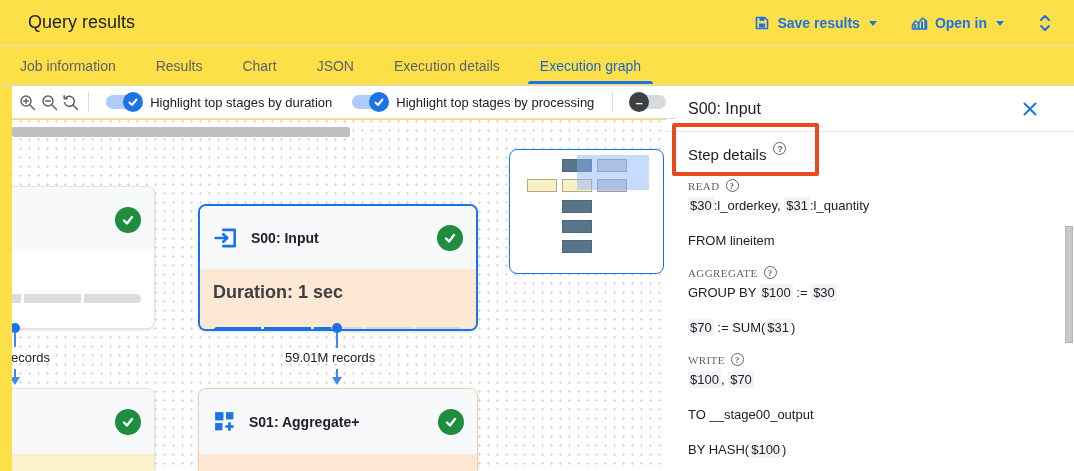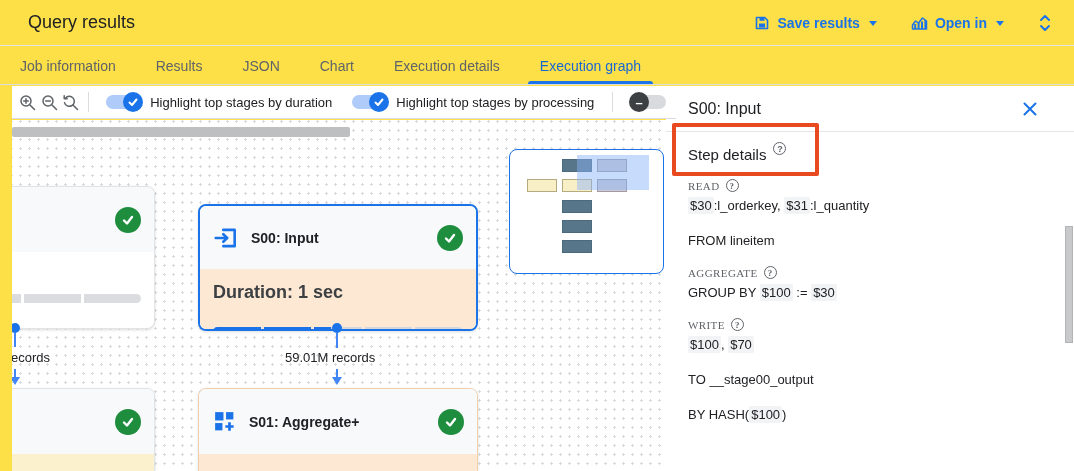--- a/index.html
+++ b/index.html
@@ -136,22 +136,22 @@
             <path d="M3 6l4-4 4 4"></path>
             <path d="M3 12l4 4 4-4"></path>
           </svg>
       </div>
     </div>
   </div>
 
   <div class="tabs">
     <div class="tab">Job information</div>
     <div class="tab">Results</div>
+    <div class="tab">Chart</div>
     <div class="tab">JSON</div>
-    <div class="tab">Chart</div>
     <div class="tab">Execution details</div>
     <div class="tab active">Execution graph</div>
   </div>
 
   <div class="content">
 
     <div class="graph-pane">
 
       <div class="toolbar">
         <div style="width:10px"></div>
@@ -349,20 +349,23 @@
               <div class="p-line"><span>FROM lineitem</span></div>
             </div>
             <div class="p-block">
               <div class="p-label">
                 <span>AGGREGATE</span>
                 <span class="help-i">?</span>
               </div>
               <div class="p-line"><span>GROUP BY </span><span class="tok">$100</span><span> := </span><span class="tok">$30</span></div>
             </div>
             <div class="p-block">
+              <div class="p-line"><span class="tok">$70</span><span> := SUM(</span><span class="tok">$31</span><span>)</span></div>
+            </div>
+            <div class="p-block">
               <div class="p-label">
                 <span>WRITE</span>
                 <span class="help-i">?</span>
               </div>
               <div class="p-line"><span class="tok">$100</span><span>, </span><span class="tok">$70</span></div>
             </div>
             <div class="p-block">
               <div class="p-line"><span>TO __stage00_output</span></div>
             </div>
             <div class="p-block">

